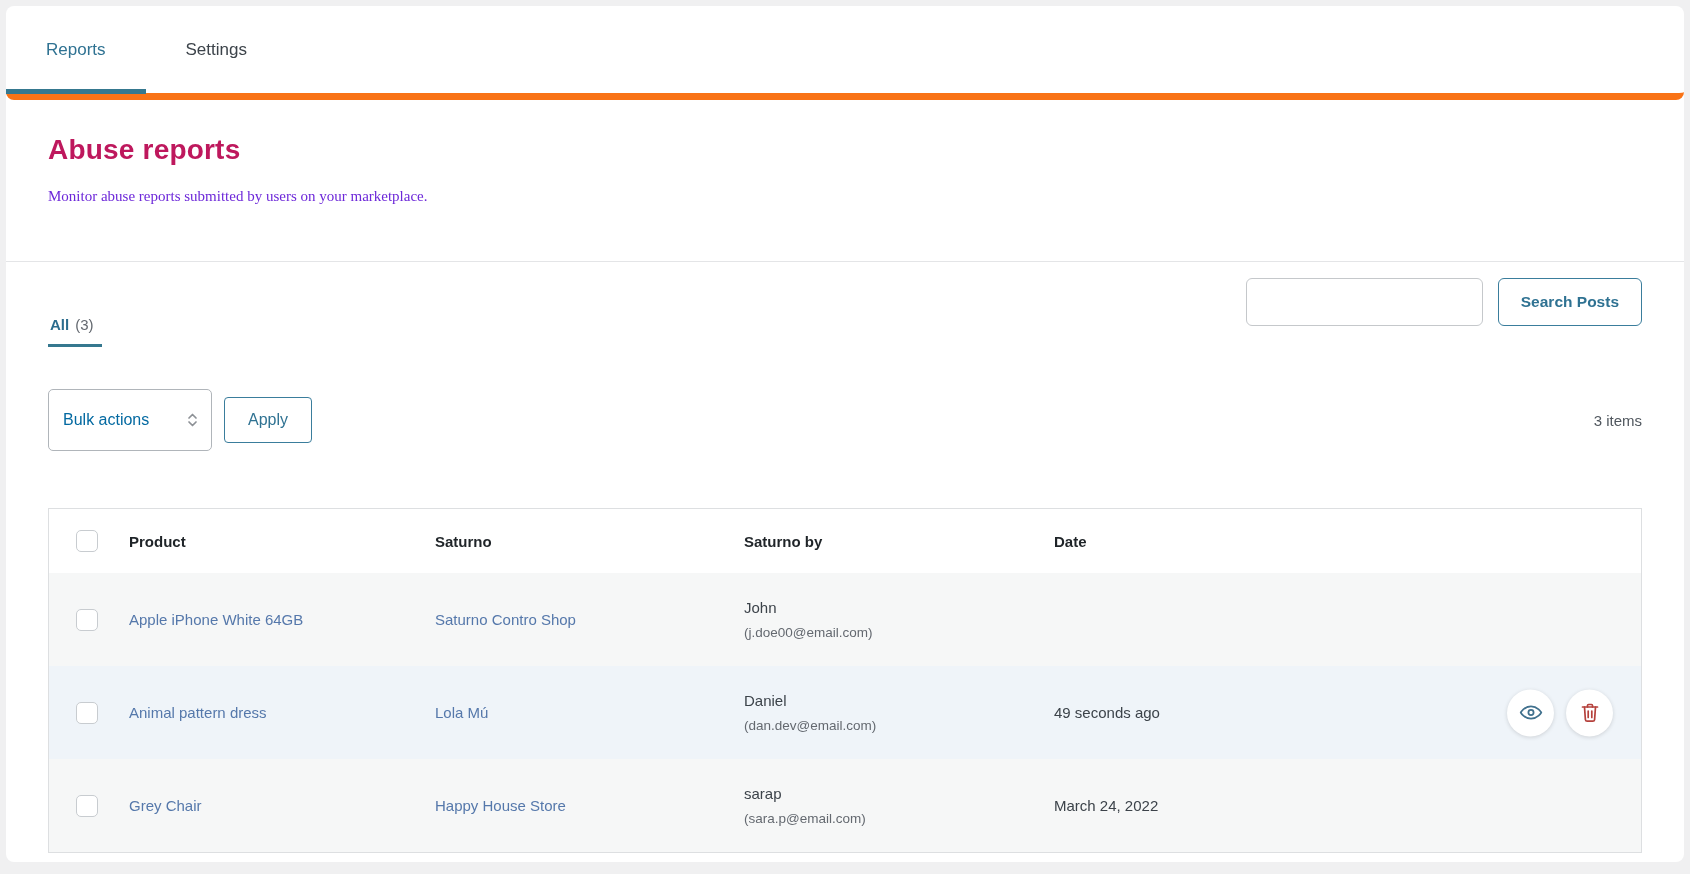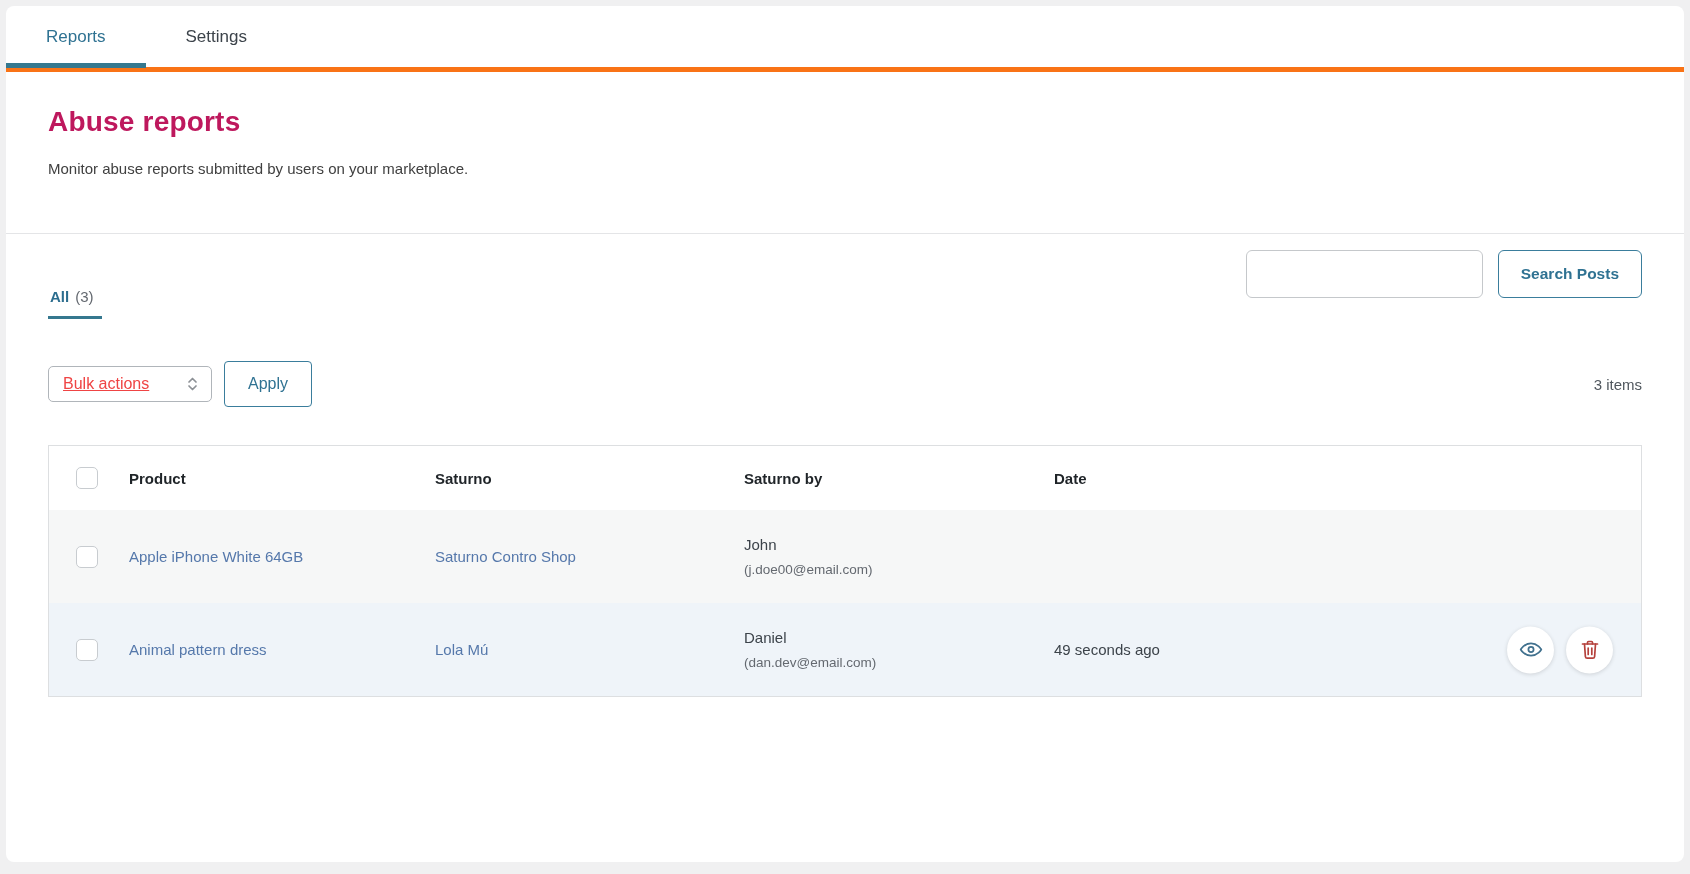--- a/index.html
+++ b/index.html
@@ -14,41 +14,42 @@
     margin:6px;
     height:856px;
     background:#ffffff;
     border-radius:8px;
     overflow:hidden;
   }
 
   
   .tabbar {
     display:flex;
-    height:66px;
-    border-bottom:5px solid #f97316;
+    height:94px;
+    border-bottom:7px solid #f97316;
+    border-radius:8px;
   }
   .tab {
     display:flex; align-items:center; justify-content:center;
     padding:0 40px;
     font-size:17px;
     color:#3c434a;
     cursor:pointer;
     position:relative;
   }
   .tab.active { color:#2f7292; }
   .tab.active::after {
     content:""; position:absolute; left:0; right:0; bottom:-1px;
     height:5px; background:#35788f;
   }
 
   
   .page-header { padding:34px 42px 56px 42px; border-bottom:1px solid #e4e5e7; }
   .page-title { font-size:28px; font-weight:700; color:#be185d; letter-spacing:.2px; margin-bottom:22px; }
-  .page-subtitle { font-size:15px; color:#404040; }
+  .page-subtitle { font-size:15px; color:#6d28d9;font-family:Liberation Serif, serif; }
 
   
   .content { padding:0 42px; }
 
   .toolbar-row {
     margin-top:16px;
     display:flex; justify-content:space-between; align-items:flex-start;
   }
   .filter-all {
     margin-top:38px;
@@ -76,38 +77,38 @@
     cursor:pointer;
   }
 
   .bulk-row {
     margin-top:42px;
     display:flex; justify-content:space-between; align-items:center;
   }
   .bulk-left { display:flex; gap:12px; align-items:center; }
   .select-box {
     display:flex; align-items:center; justify-content:space-between;
-    width:164px; height:36px;
+    width:164px; height:62px;
     border:1px solid #b0b5ba; border-radius:5px;
     padding:0 12px 0 14px;
-    font-size:16px; color:#ef4444;
-    background:#fff; cursor:pointer;text-decoration:underline;
+    font-size:16px; color:#0369a1;
+    background:#fff; cursor:pointer;
   }
   .apply-btn {
     height:46px; padding:0 23px;
     background:#fff;
     border:1px solid #3a7d9c; border-radius:4px;
     color:#2f7292; font-size:16px; font-weight:500;
     font-family:inherit; cursor:pointer;
   }
   .items-count { font-size:15px; color:#50575e; }
 
   
   .table {
-    margin-top:38px;
+    margin-top:57px;
     border:1px solid #dddfe1;
     background:#0c4a6e;
   }
   .trow {
     display:grid;
     grid-template-columns:80px 306px 309px 310px 1fr;
     align-items:center;
   }
   .trow.thead { height:64px; background:#fff; }
   .trow.tbody { height:93px; }
@@ -238,16 +239,28 @@
                 <path d="M9.5 6.5V5a1 1 0 0 1 1-1h3a1 1 0 0 1 1 1v1.5"></path>
                 <path d="M6.5 6.5l.9 12.6a1.8 1.8 0 0 0 1.8 1.6h5.6a1.8 1.8 0 0 0 1.8-1.6l.9-12.6"></path>
                 <path d="M10.2 10.5v6.5"></path>
                 <path d="M13.8 10.5v6.5"></path>
               </svg>
             </span>
           </button>
         </div>
       </div>
 
+      <div class="trow tbody stripe">
+        <div class="cell-cb">
+          <input type="checkbox" class="checkbox" style="">
+        </div>
+        <div><a class="link">Grey Chair</a></div>
+        <div><a class="link">Happy House Store</a></div>
+        <div>
+          <div class="reporter-name">sarap</div>
+          <div class="reporter-email">(sara.p@email.com)</div>
+        </div>
+        <div class="date-text">March 24, 2022</div>
+      </div>
 
     </div>
   </div>
 </div>
 
 </body></html>

